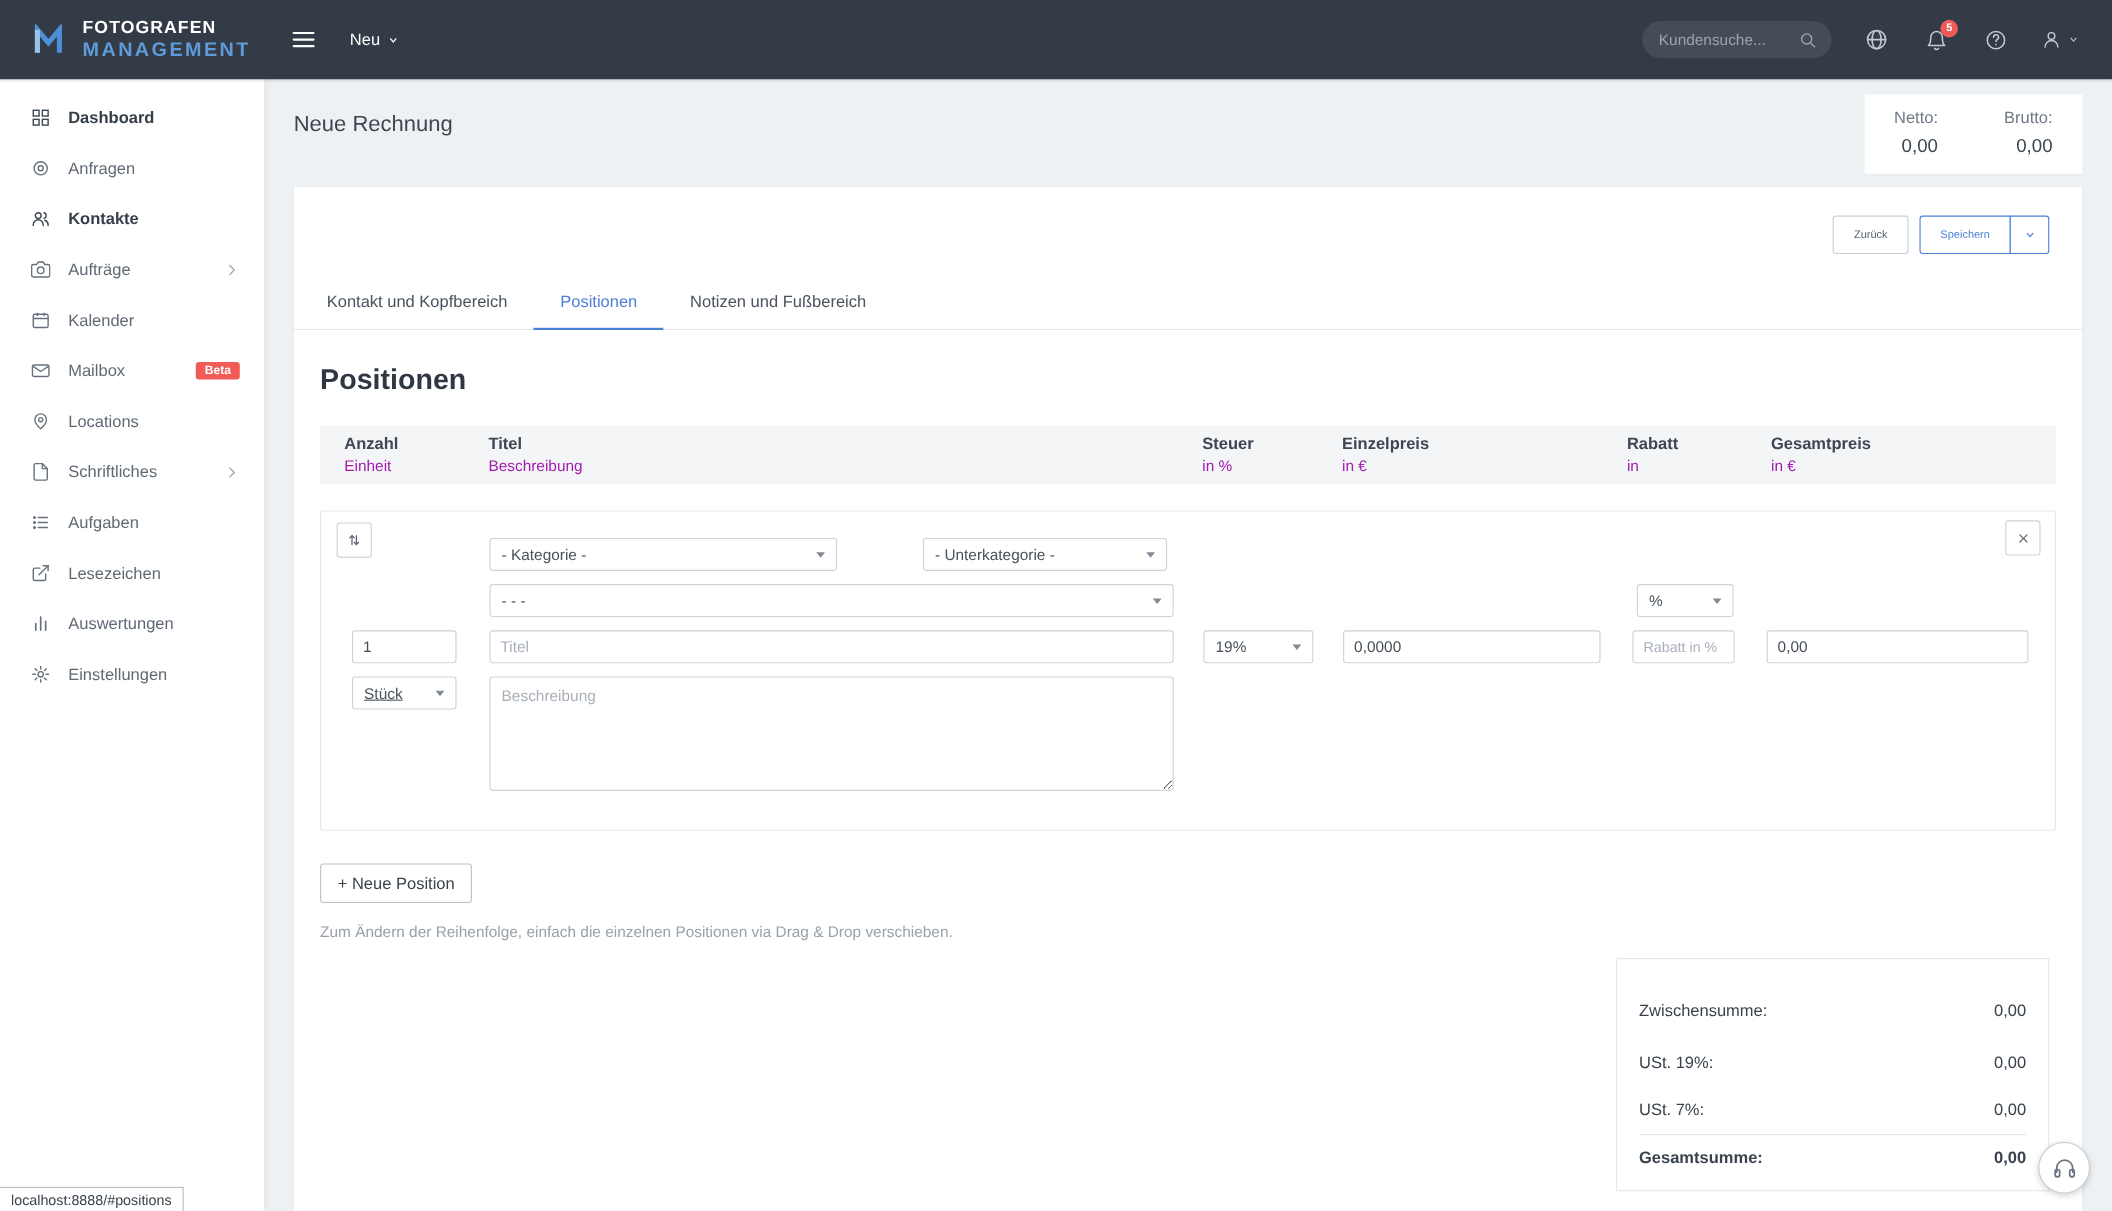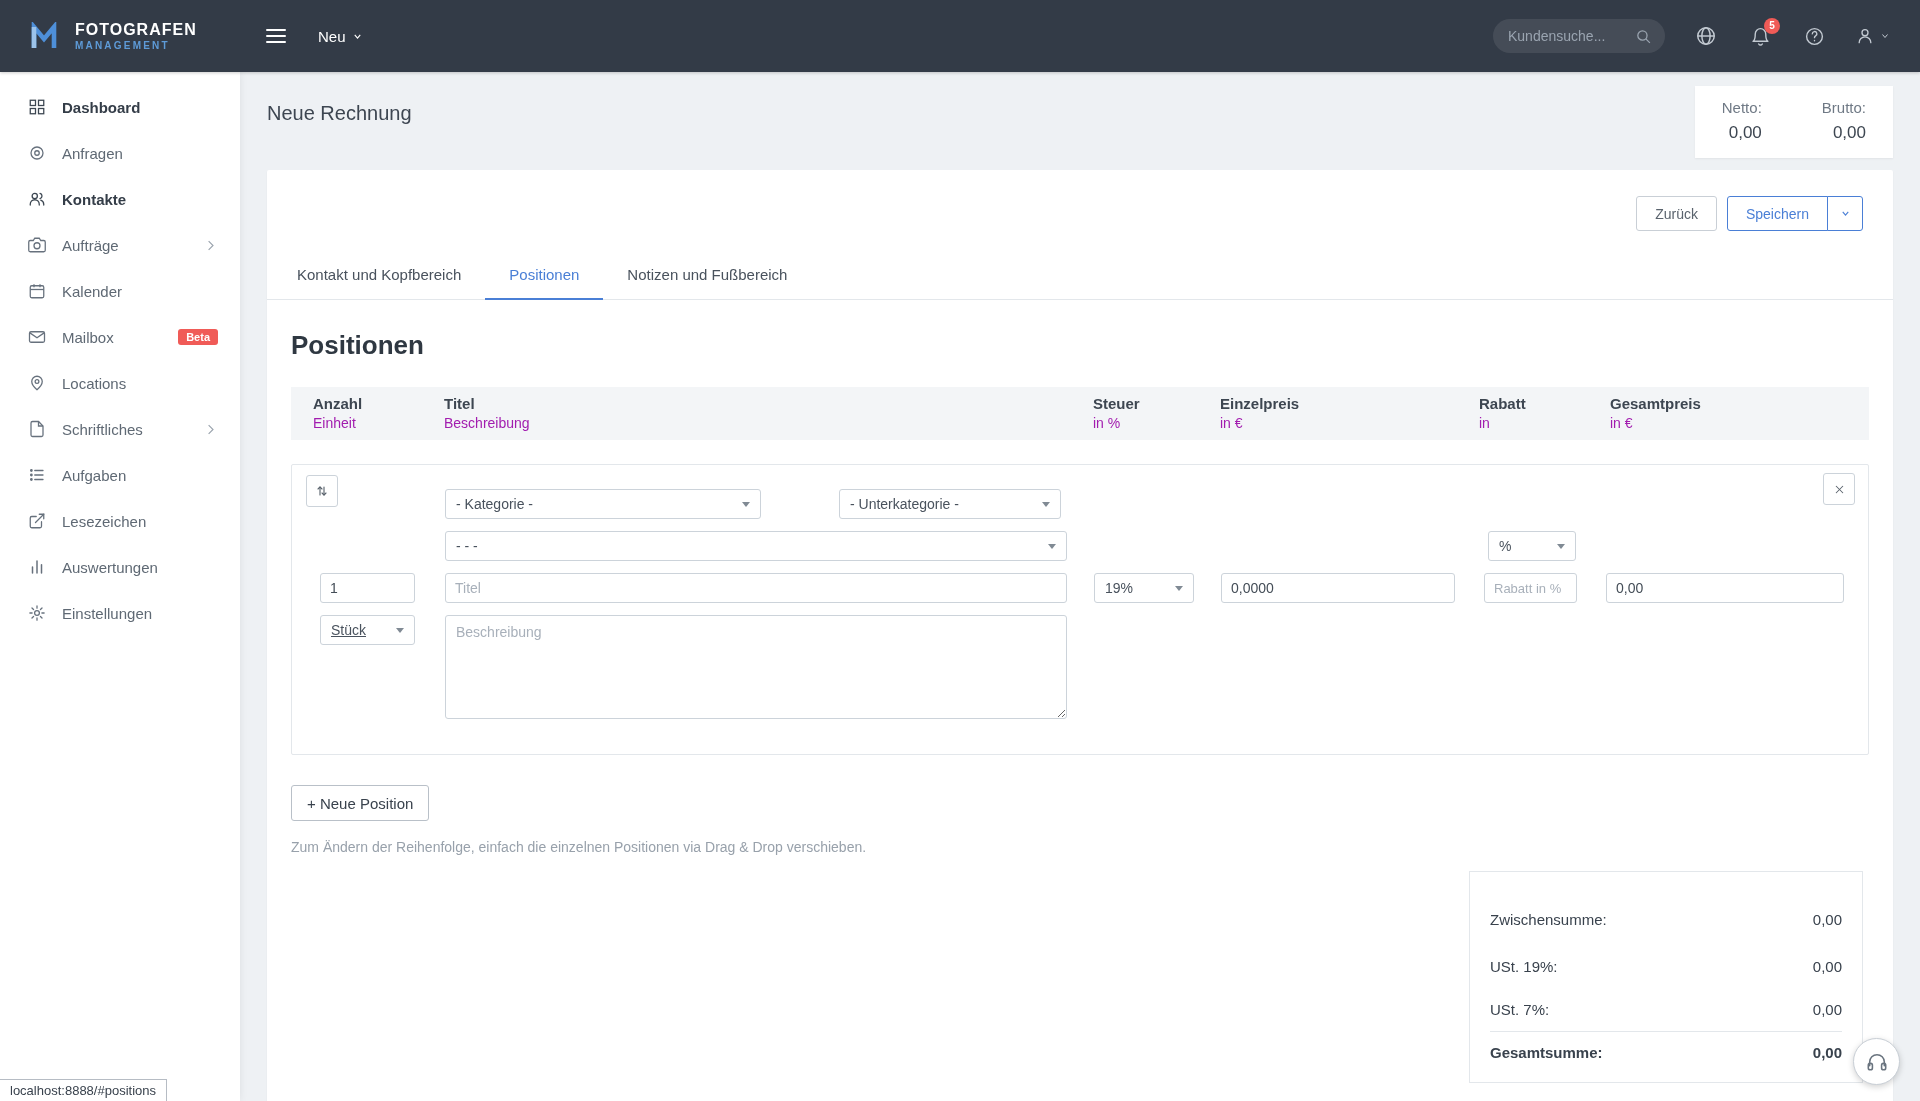--- a/index.html
+++ b/index.html
@@ -11,21 +11,21 @@
     font-family:"Liberation Sans","DejaVu Sans",sans-serif;
   }
   svg{ display:block; }
 
   
   .topbar{ position:absolute; top:0; left:0; right:0; height:72px; background:var(--topbar);
     display:flex; align-items:center; z-index:10; box-shadow:0 1px 3px rgba(0,0,0,.2); }
   .logo{ width:240px; display:flex; align-items:center; gap:11px; padding-left:30px; cursor:pointer; }
   .logo-text{ display:flex; flex-direction:column; line-height:1.2; }
   .logo-line1{ color:#fff; font-weight:700; font-size:16px; letter-spacing:1px; }
-  .logo-line2{ color:#5e9bd8; font-weight:700; font-size:10px; letter-spacing:2.2px; }
+  .logo-line2{ color:#5e9bd8; font-weight:700; font-size:18px; letter-spacing:2.2px; }
   .hamburger{ background:none; border:none; cursor:pointer; padding:10px; margin-left:16px;
     display:flex; flex-direction:column; gap:4px; }
   .hamburger span{ width:20px; height:2px; background:#fff; border-radius:1px; }
   .menu-new{ color:#fff; font-size:15px; display:flex; align-items:center; gap:6px; margin-left:22px; cursor:pointer; }
   .topbar-right{ margin-left:auto; display:flex; align-items:center; gap:27px; padding-right:30px; }
   .search-box{ background:rgba(255,255,255,.09); width:172px; height:34px; border-radius:17px;
     display:flex; align-items:center; padding:0 13px; gap:8px; }
   .search-box input{ flex:1; min-width:0; background:transparent; border:none; outline:none; color:#dfe4ea; font-size:14px; font-family:inherit; }
   .search-box input::placeholder{ color:#9aa4b0; }
   .icon-btn{ background:none; border:none; color:#c3cad2; cursor:pointer; position:relative; padding:3px; display:flex; }
@@ -54,21 +54,21 @@
   .page-header{ display:flex; justify-content:space-between; align-items:flex-start; padding-top:14px; }
   .page-title{ font-size:20px; font-weight:400; color:#3d4651; margin:16px 0 0 0; }
   .totals-card{ background:#fff; display:flex; gap:60px; padding:13px 27px 15px; box-shadow:0 1px 2px rgba(0,0,0,.06); }
   .tcol{ text-align:right; }
   .tlabel{ color:#6f7985; font-size:15px; display:block; }
   .tvalue{ color:#3d4651; font-size:17px; display:block; margin-top:7px; }
 
   .card{ background:#fff; margin-top:12px; box-shadow:0 1px 2px rgba(0,0,0,.06); border-radius:2px; }
   .card-actions{ display:flex; justify-content:flex-end; gap:10px; padding:26px 30px 0; }
   .btn{ height:35px; padding:0 18px; background:#fff; border:1px solid #c9cfd6; border-radius:3px;
-    color:#5a636d; font-size:14px; cursor:pointer; font-family:inherit; }
+    color:#5a636d; font-size:10px; cursor:pointer; font-family:inherit; }
   .btn-primary{ color:var(--accent); border-color:var(--accent); }
   .btn-group{ display:flex; }
   .btn-group .btn-primary{ border-radius:3px 0 0 3px; }
   .btn-caret{ width:36px; height:35px; padding:0; background:#fff; border:1px solid var(--accent); margin-left:-1px;
     border-radius:0 3px 3px 0; color:var(--accent); display:flex; align-items:center; justify-content:center; cursor:pointer; }
 
   .tabs{ display:flex; border-bottom:1px solid #e3e7eb; margin-top:20px; padding:0 6px; }
   .tab{ padding:15px 24px; font-size:15px; color:#49525d; cursor:pointer;
     border-bottom:2px solid transparent; margin-bottom:-1px; }
   .tab.active{ color:var(--accent); border-bottom-color:var(--accent); }

